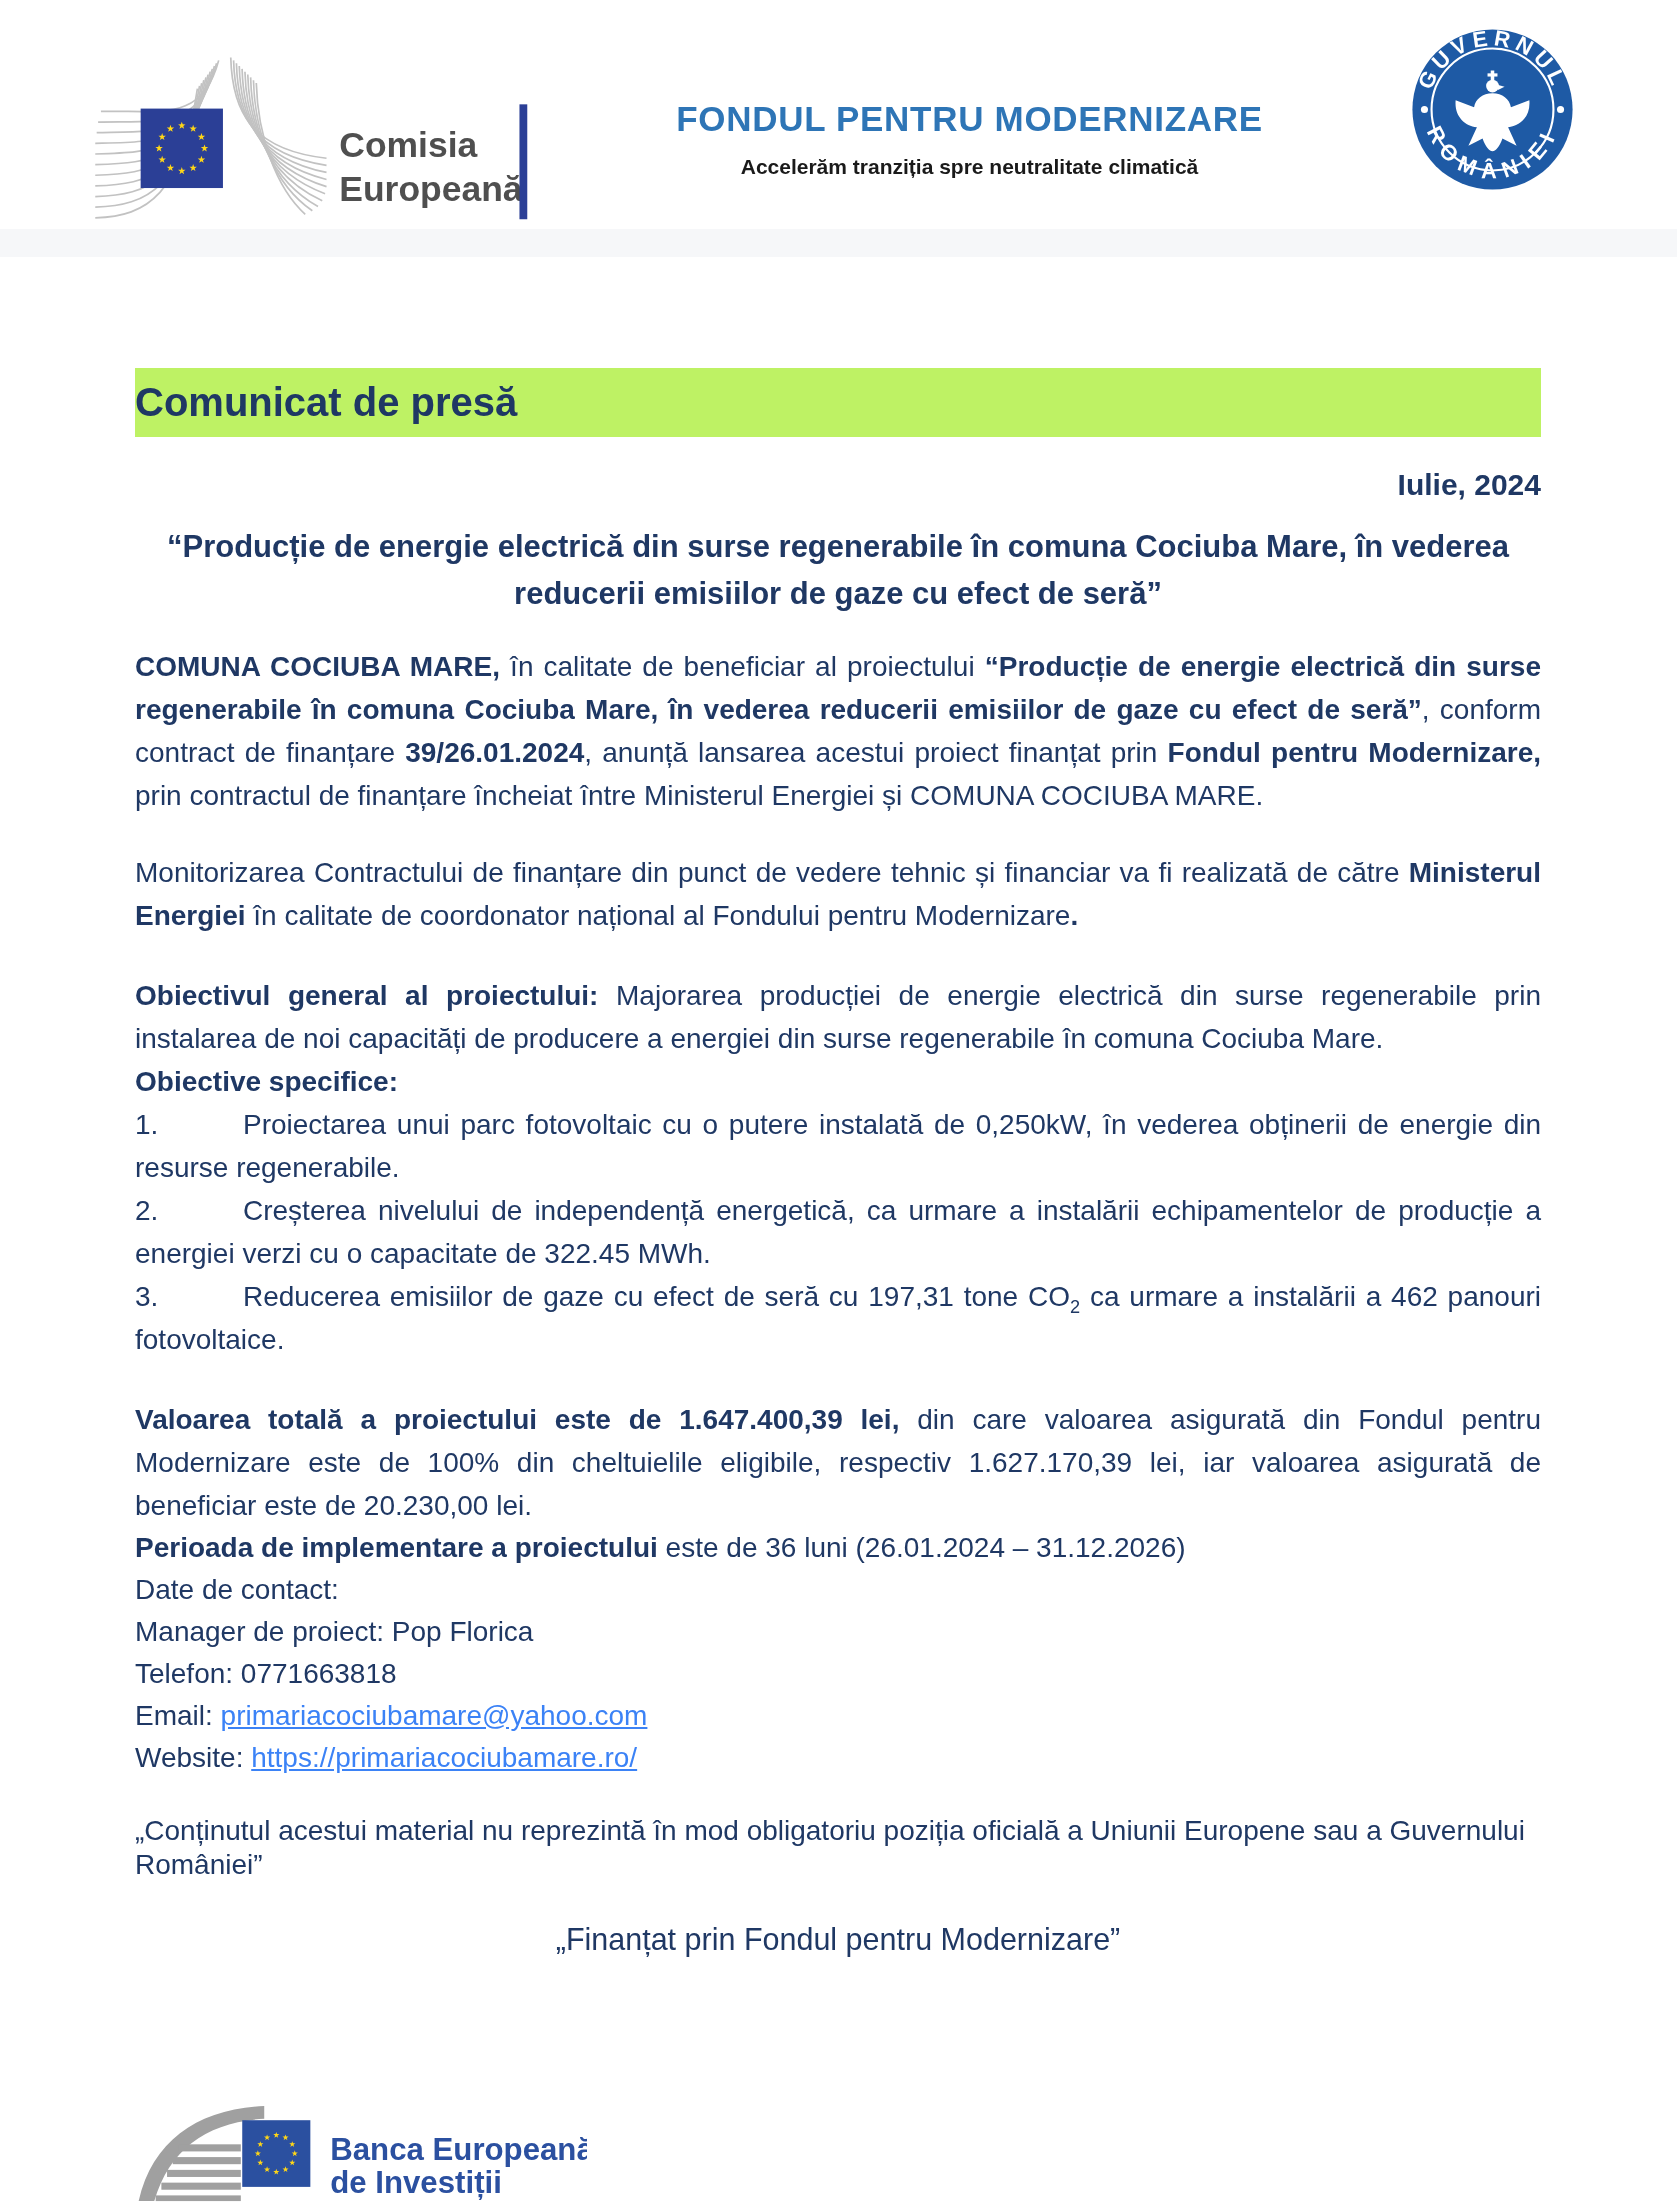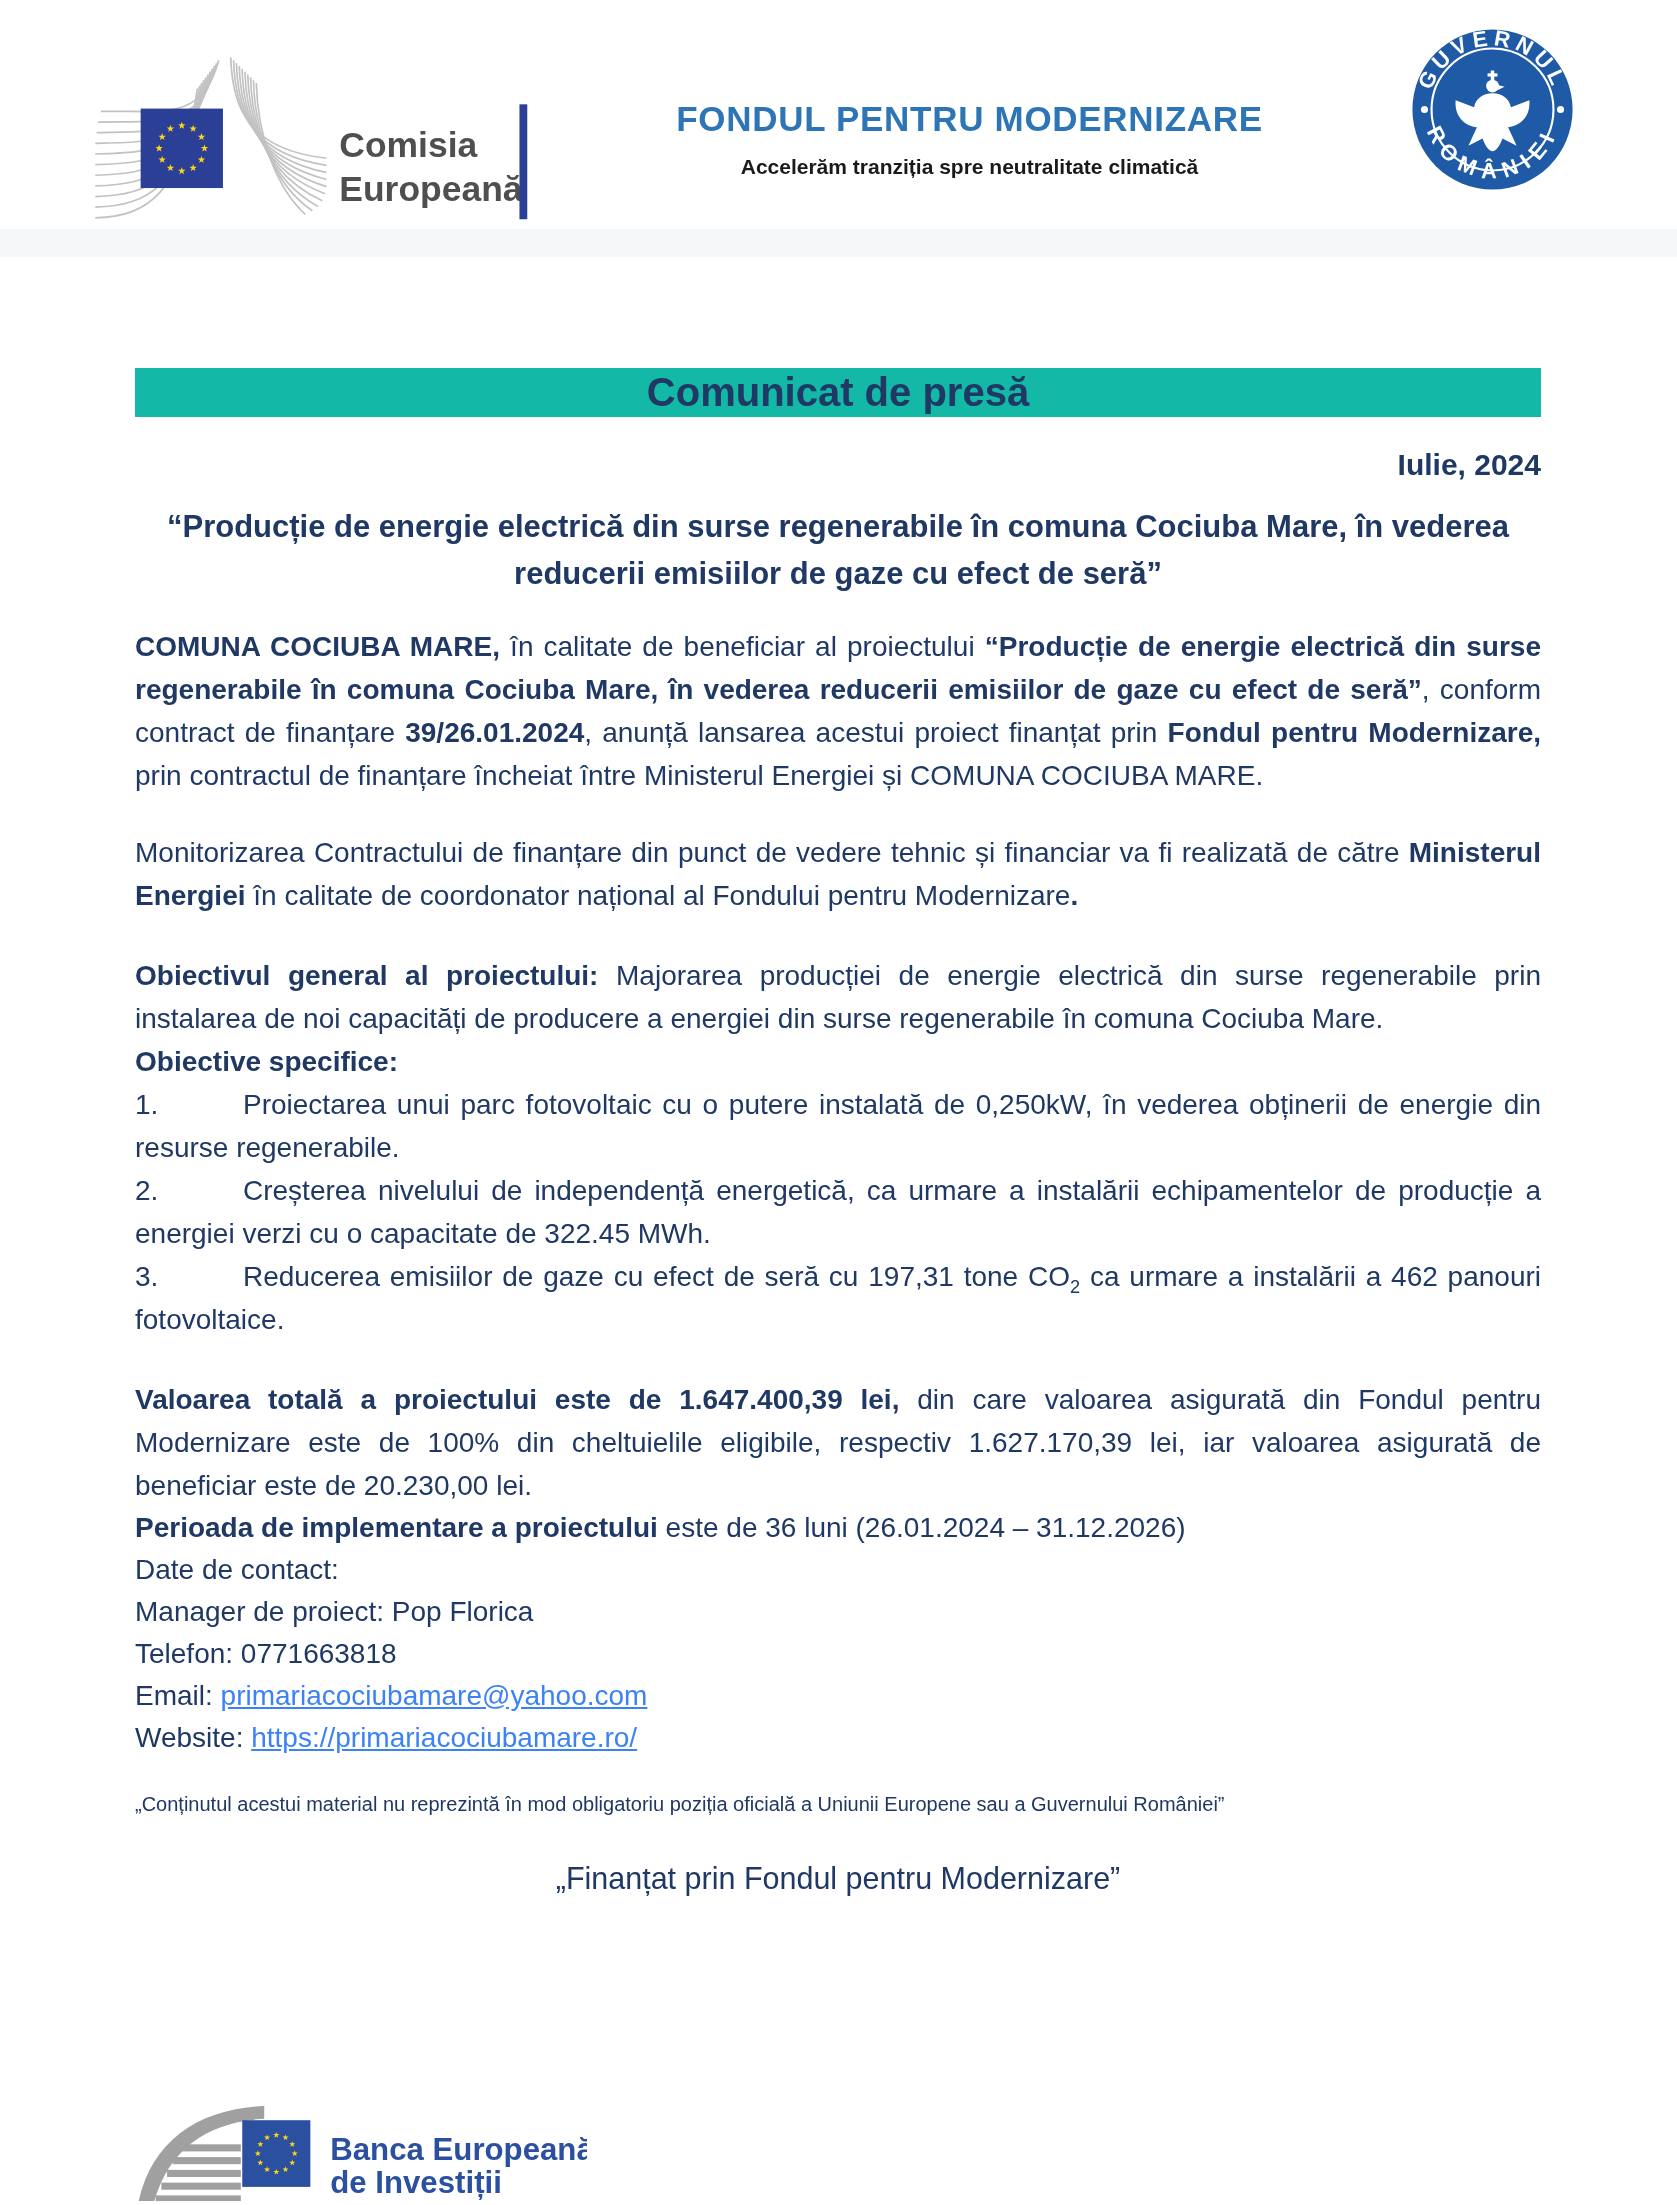--- a/index.html
+++ b/index.html
@@ -9,33 +9,33 @@
   
   .topstrip{position:absolute;top:229px;left:0;width:100%;height:28px;background:#f6f7f9;}
   .ec-logo{position:absolute;left:91px;top:43px;width:454px;height:178px;}
   .center-head{position:absolute;left:625px;top:98px;width:689px;text-align:center;}
   .program-title{font-size:35px;font-weight:bold;letter-spacing:0.7px;color:#2e75b6;margin:1px;}
   .program-subtitle{font-size:21px;font-weight:bold;color:#1a1a1a;margin-top:15.6px;}
   .gov-seal{position:absolute;left:1411px;top:28px;width:163px;height:163px;}
 
   
   .content{position:absolute;left:135px;top:368px;width:1406px;font-size:28px;line-height:43px;}
-  .banner{background:#14b8a6;height:49px;display:flex;align-items:center;justify-content:center;}
+  .banner{background:#bef264;height:69px;display:flex;align-items:center;justify-content:flex-start;}
   .banner-title{font-size:40px;font-weight:bold;color:#1f3864;margin:0;}
   .date-line{text-align:right;font-weight:bold;font-size:30px;margin-top:25.6px;line-height:43px;}
   .doc-title{text-align:center;font-weight:bold;font-size:31px;line-height:47px;margin-top:17px;}
   .para{text-align:justify;margin:0;}
   .mt40{margin-top:28px;} .mt48{margin-top:34px;} .mt52{margin-top:37px;}
   .b{font-weight:bold;}
   .sub{vertical-align:sub;font-size:65%;line-height:0;}
   a.link{color:#3b82f6;text-decoration:underline;cursor:pointer;}
   .obj-heading{font-weight:bold;}
   .obj-num{display:inline-block;width:108px;}
   .contact-line{line-height:42px;}
-  .disclaimer{font-size:20px;line-height:34px;margin-top:28px;}
+  .disclaimer{font-size:28px;line-height:34px;margin-top:35px;}
   .funded{font-size:30.5px;text-align:center;margin-top:36px;}
 
   
   .eib-logo{position:absolute;left:133px;top:2096px;width:454px;height:108px;}
 
   svg text{font-family:"Liberation Sans",sans-serif;}
 </style>
 </head>
 <body>
 

